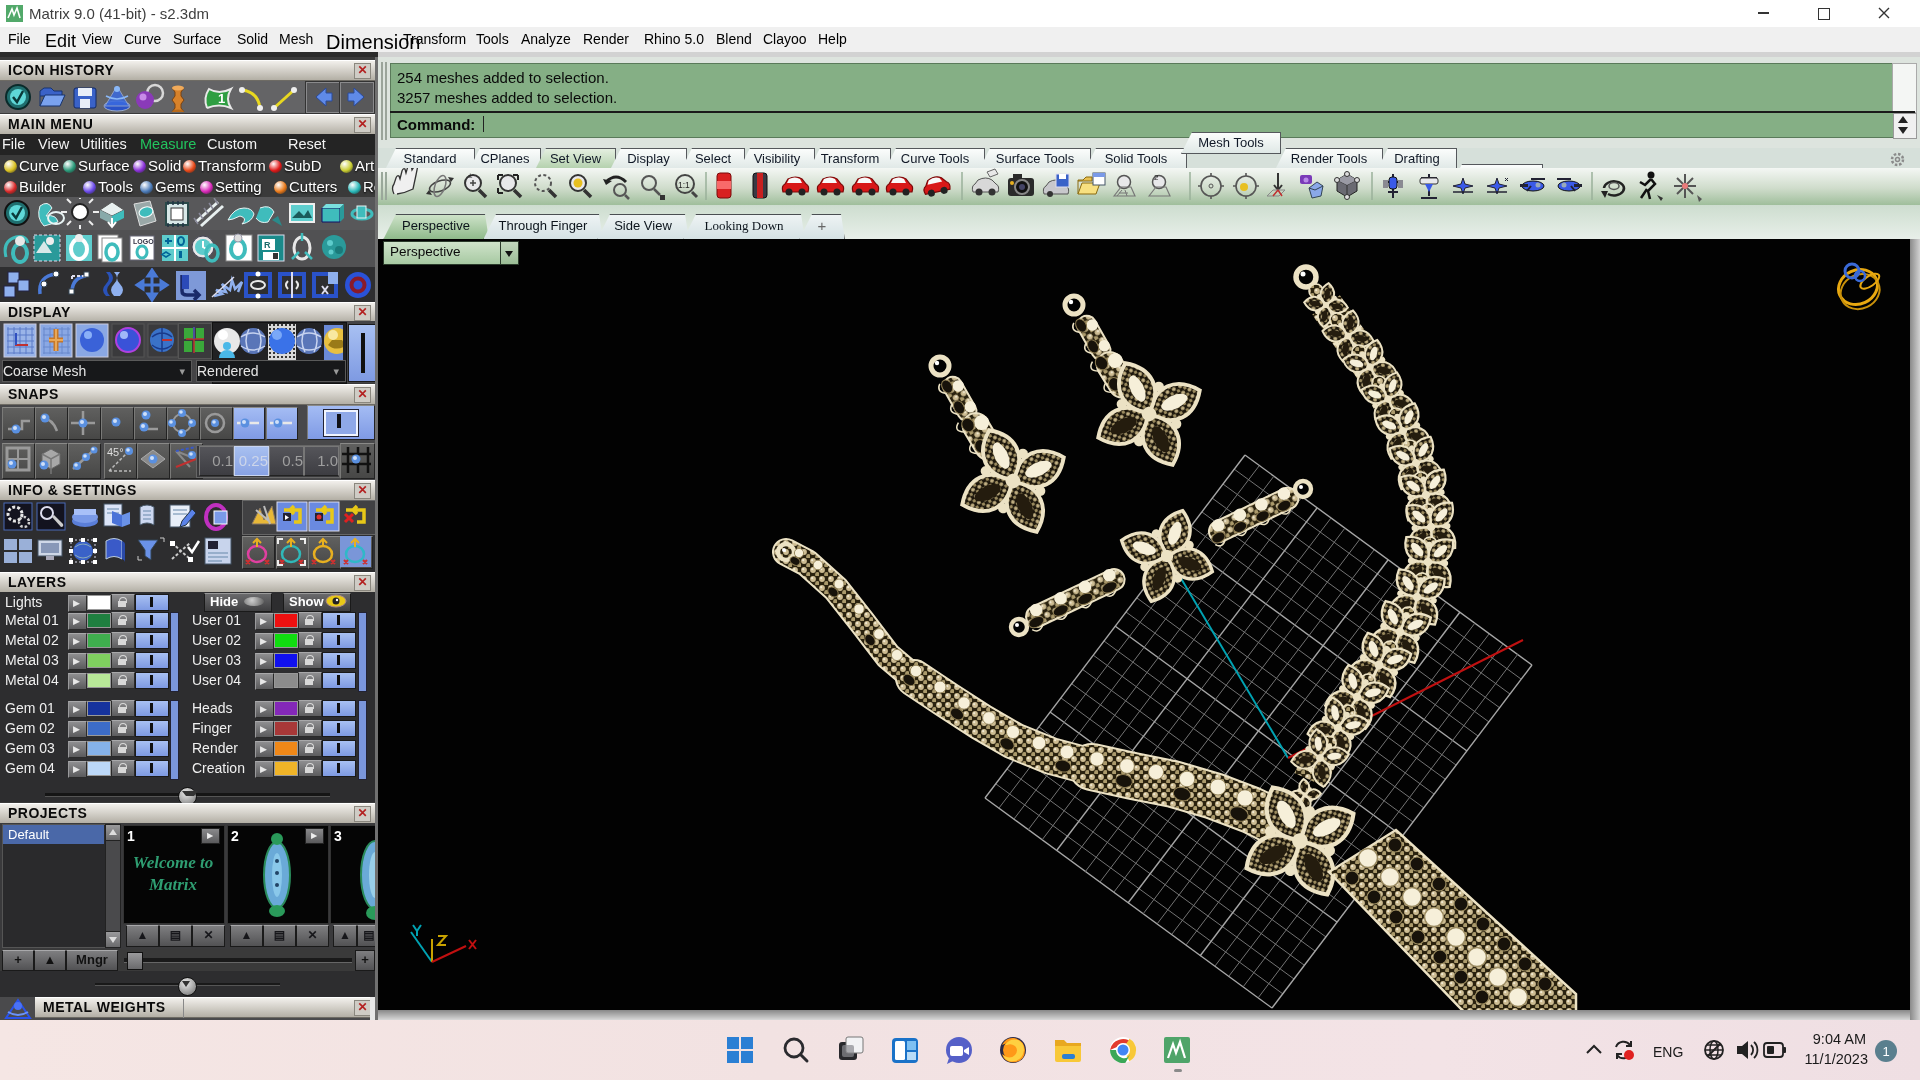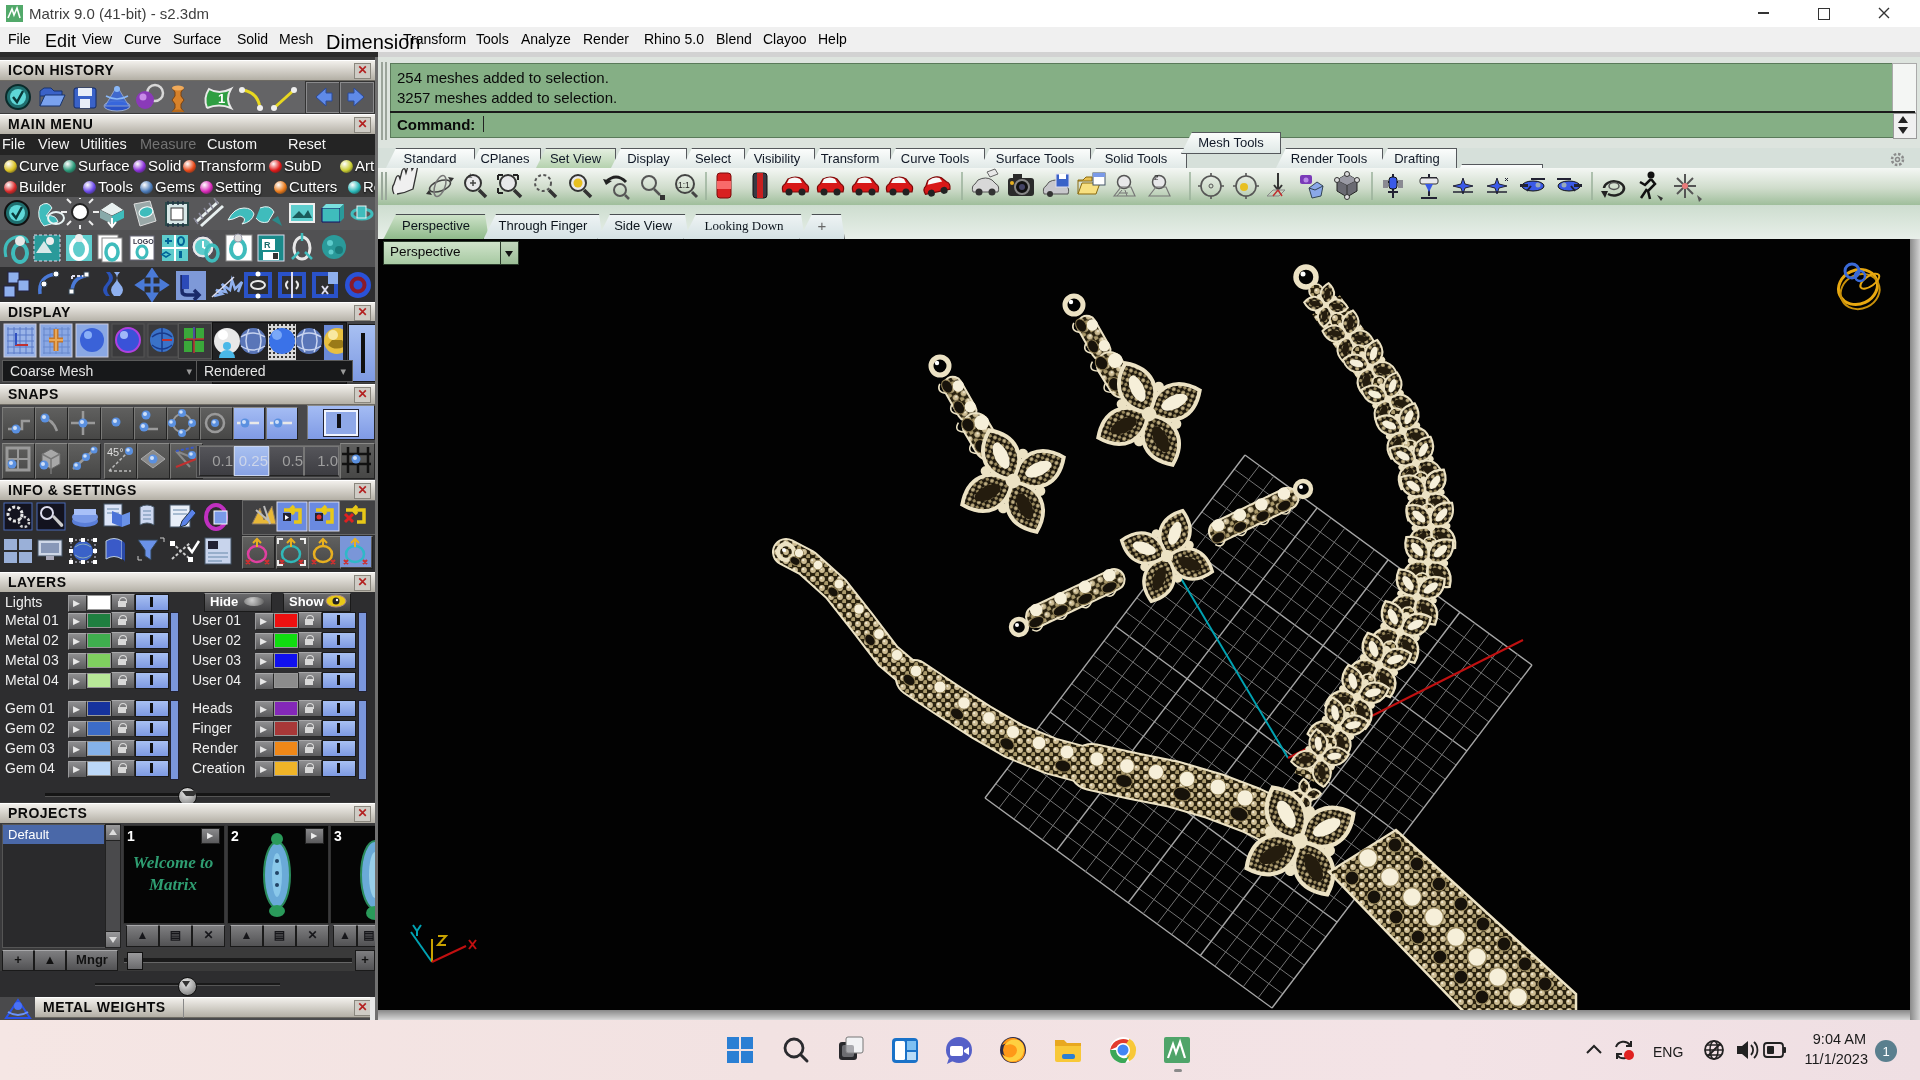--- a/index.html
+++ b/index.html
@@ -19,21 +19,21 @@
 .lk u{position:absolute;left:7px;top:2px;width:6px;height:5px;border:1.5px solid #d8d8d8;border-bottom:none;border-radius:4px 4px 0 0}
 .bi{position:absolute;width:32px;height:15px;background:linear-gradient(#a8c0f2,#7e9ae2);border:1px solid #1a1a1a}
 .bi b{position:absolute;left:50%;top:2px;width:3px;height:9px;margin-left:-1px;background:#101010}
 .tab{position:absolute;height:20px;background:linear-gradient(#fbfdfc,#dfe8e6);
  border:1px solid #55585c;font-size:13px;color:#101826;text-align:center;line-height:19px;
  clip-path:polygon(11px 0,100% 0,calc(100% - 0px) 100%,0 100%)}
 .vtab{position:absolute;height:24px;background:linear-gradient(#eef3f4,#d5e2e4);
  border:1px solid #4a4e52;font-size:13px;color:#0c141c;text-align:center;line-height:22px;
  clip-path:polygon(13px 0,calc(100% - 4px) 0,100% 100%,0 100%)}
 .ds{position:absolute;background:#17181a;border:1px solid #5a5a5a;color:#e6e6e6;
- font-size:14px;line-height:20px;padding-left:7px}
+ font-size:14px;line-height:20px;}
 .ds i{position:absolute;right:6px;top:0;font-style:normal;color:#9a9a9a;font-size:11px}
 .sbtn{position:absolute;background:linear-gradient(#60605f,#474746);border:1px solid #222;
  border-top-color:#8a8a88;border-left-color:#7a7a78}
 .sbtn.on{background:linear-gradient(#a4bcf4,#7f9ae4)}
 .seg{position:absolute;height:28px;background:linear-gradient(#55555a,#3d3d42);border:1px solid #777;border-bottom-color:#222;
  color:#9f9f9f;font-size:15px;text-align:right;line-height:27px}
 .seg.on{background:linear-gradient(#a8c0f0,#88a2e4);color:#cdd6ea;border-color:#c8d4f0}
 </style>
 
 </head><body>
@@ -112,21 +112,21 @@
       <path d="M14,6 L24,15 L14,24 L14,19 L8,19 L8,11 L14,11 Z" fill="#5f8ae8" stroke="#2a4a9a"></path>
     </svg>
 <div class="hdr" style="top:114px">
       <span>MAIN MENU</span>
       <div class="hx">✕</div>
     </div>
 <div class="a" style="left:0;top:134px;width:378px;height:21px;background:#242424"></div>
 <div class="a" style="left:2px;top:136px;font-size:14.5px;color:#f4f4f4">File</div>
 <div class="a" style="left:38px;top:136px;font-size:14.5px;color:#f4f4f4">View</div>
 <div class="a" style="left:80px;top:136px;font-size:14.5px;color:#f4f4f4">Utilities</div>
-<div class="a" style="left:140px;top:136px;font-size:14.5px;color:#737373">Measure</div>
+<div class="a" style="left:140px;top:136px;font-size:14.5px;color:#22c55e">Measure</div>
 <div class="a" style="left:207px;top:136px;font-size:14.5px;color:#f4f4f4">Custom</div>
 <div class="a" style="left:288px;top:136px;font-size:14.5px;color:#f4f4f4">Reset</div>
 <div class="a" style="left:0;top:155px;width:378px;height:42px;background:#3a3a3a"></div>
 <div class="a" style="left:4px;top:160px;width:13px;height:13px;border-radius:50%;background:radial-gradient(circle at 35% 30%,#fff,#d8c020 55%,#00000066)"></div>
 <div class="a" style="left:19px;top:157px;font-size:15px;color:#fff;text-shadow:0 1px 2px #000">Curve</div>
 <div class="a" style="left:63px;top:160px;width:13px;height:13px;border-radius:50%;background:radial-gradient(circle at 35% 30%,#fff,#2a9a7a 55%,#00000066)"></div>
 <div class="a" style="left:78px;top:157px;font-size:15px;color:#fff;text-shadow:0 1px 2px #000">Surface</div>
 <div class="a" style="left:133px;top:160px;width:13px;height:13px;border-radius:50%;background:radial-gradient(circle at 35% 30%,#fff,#8a30d8 55%,#00000066)"></div>
 <div class="a" style="left:148px;top:157px;font-size:15px;color:#fff;text-shadow:0 1px 2px #000">Solid</div>
 <div class="a" style="left:183px;top:160px;width:13px;height:13px;border-radius:50%;background:radial-gradient(circle at 35% 30%,#fff,#e84818 55%,#00000066)"></div>

